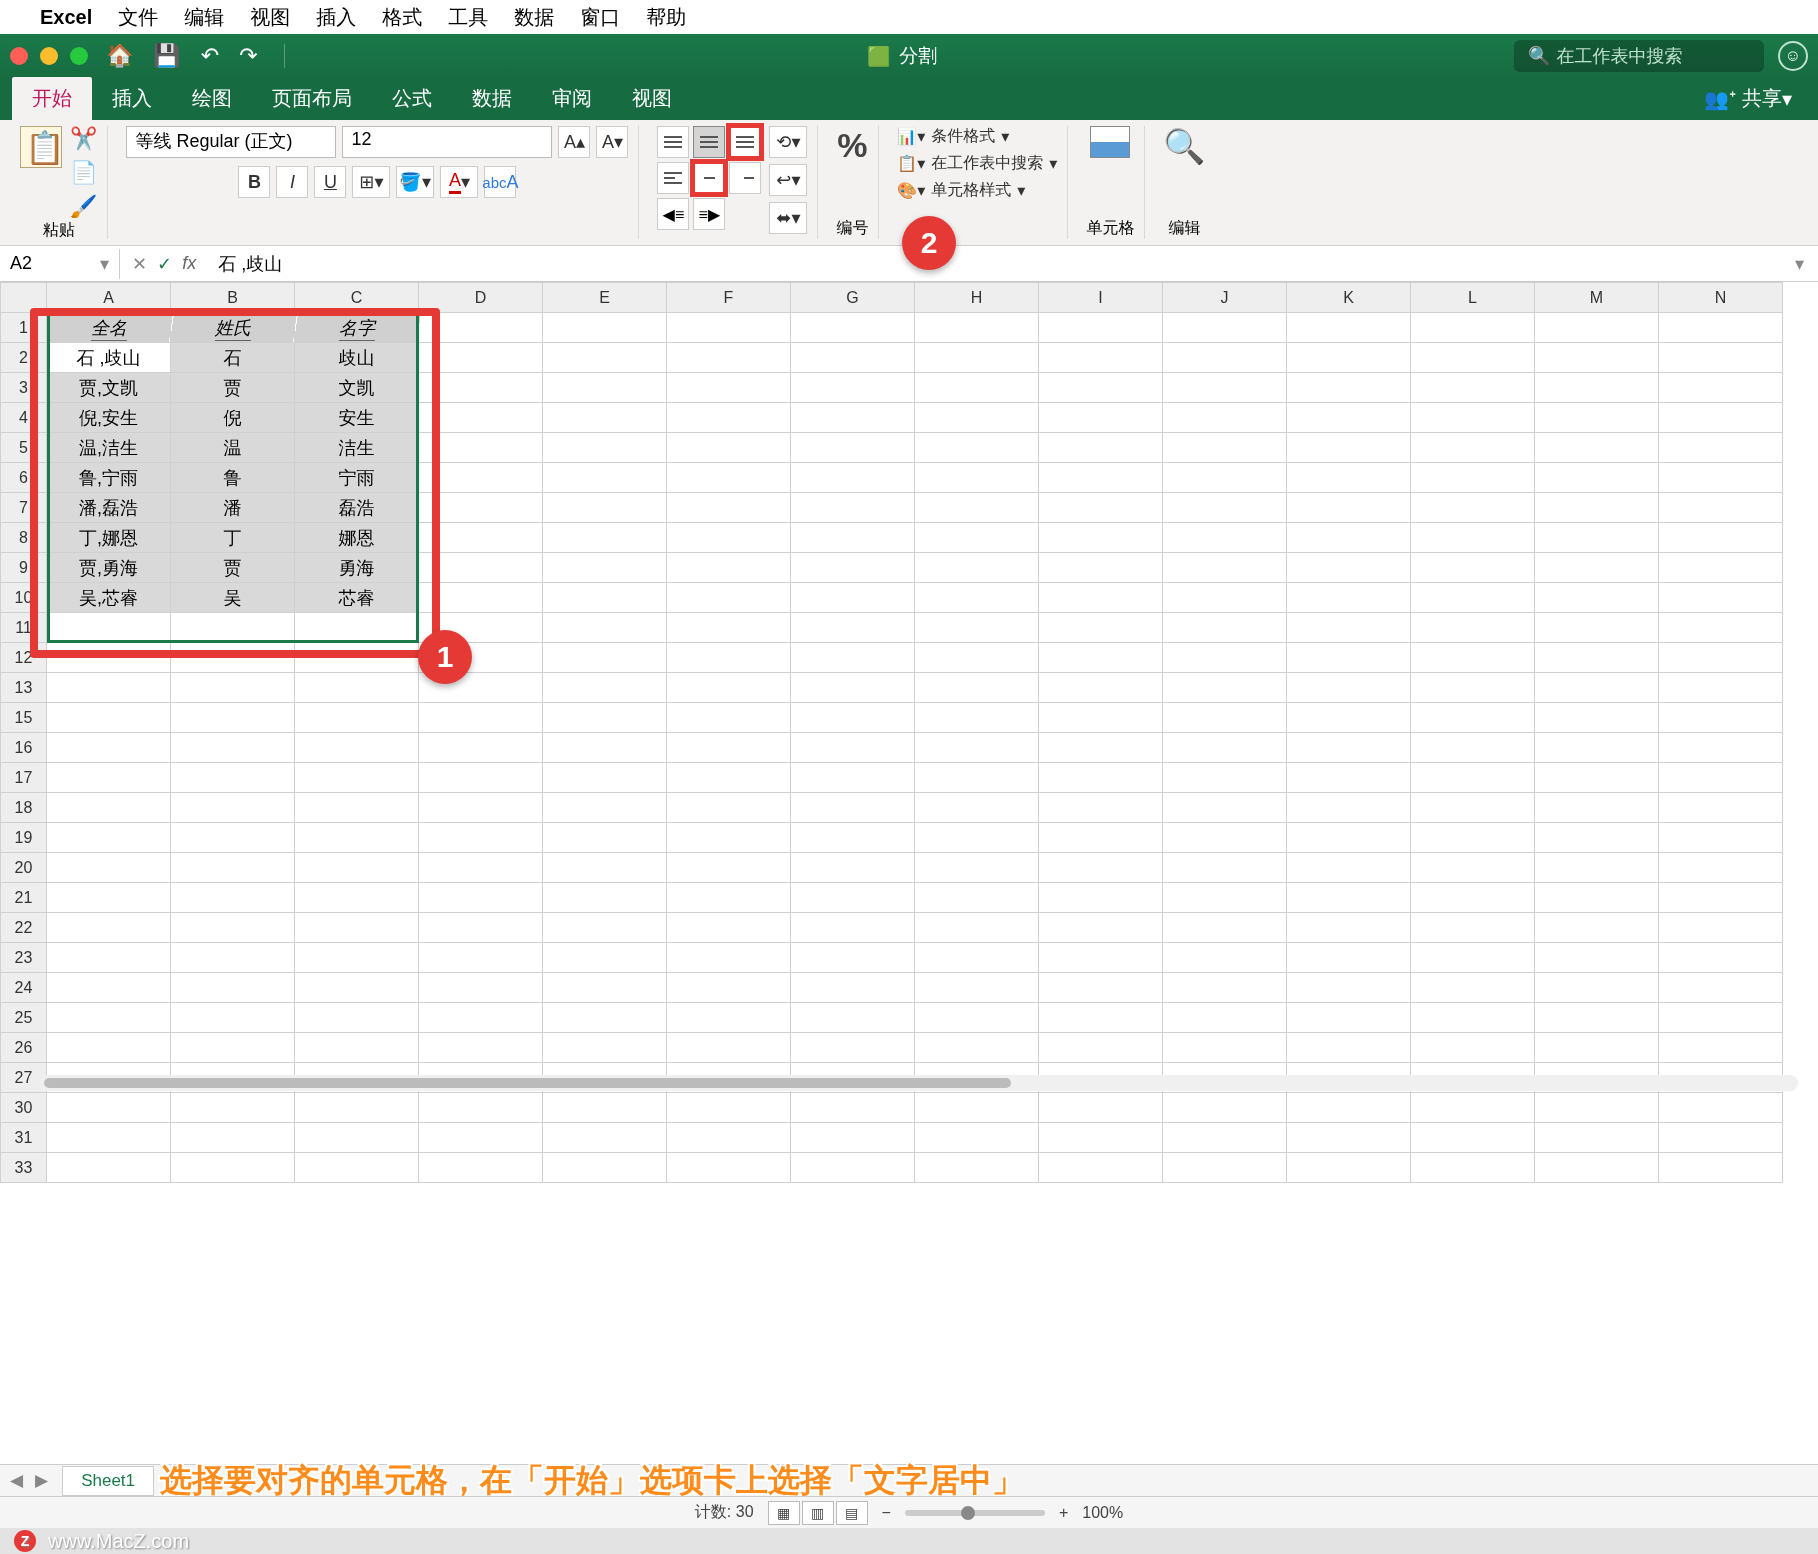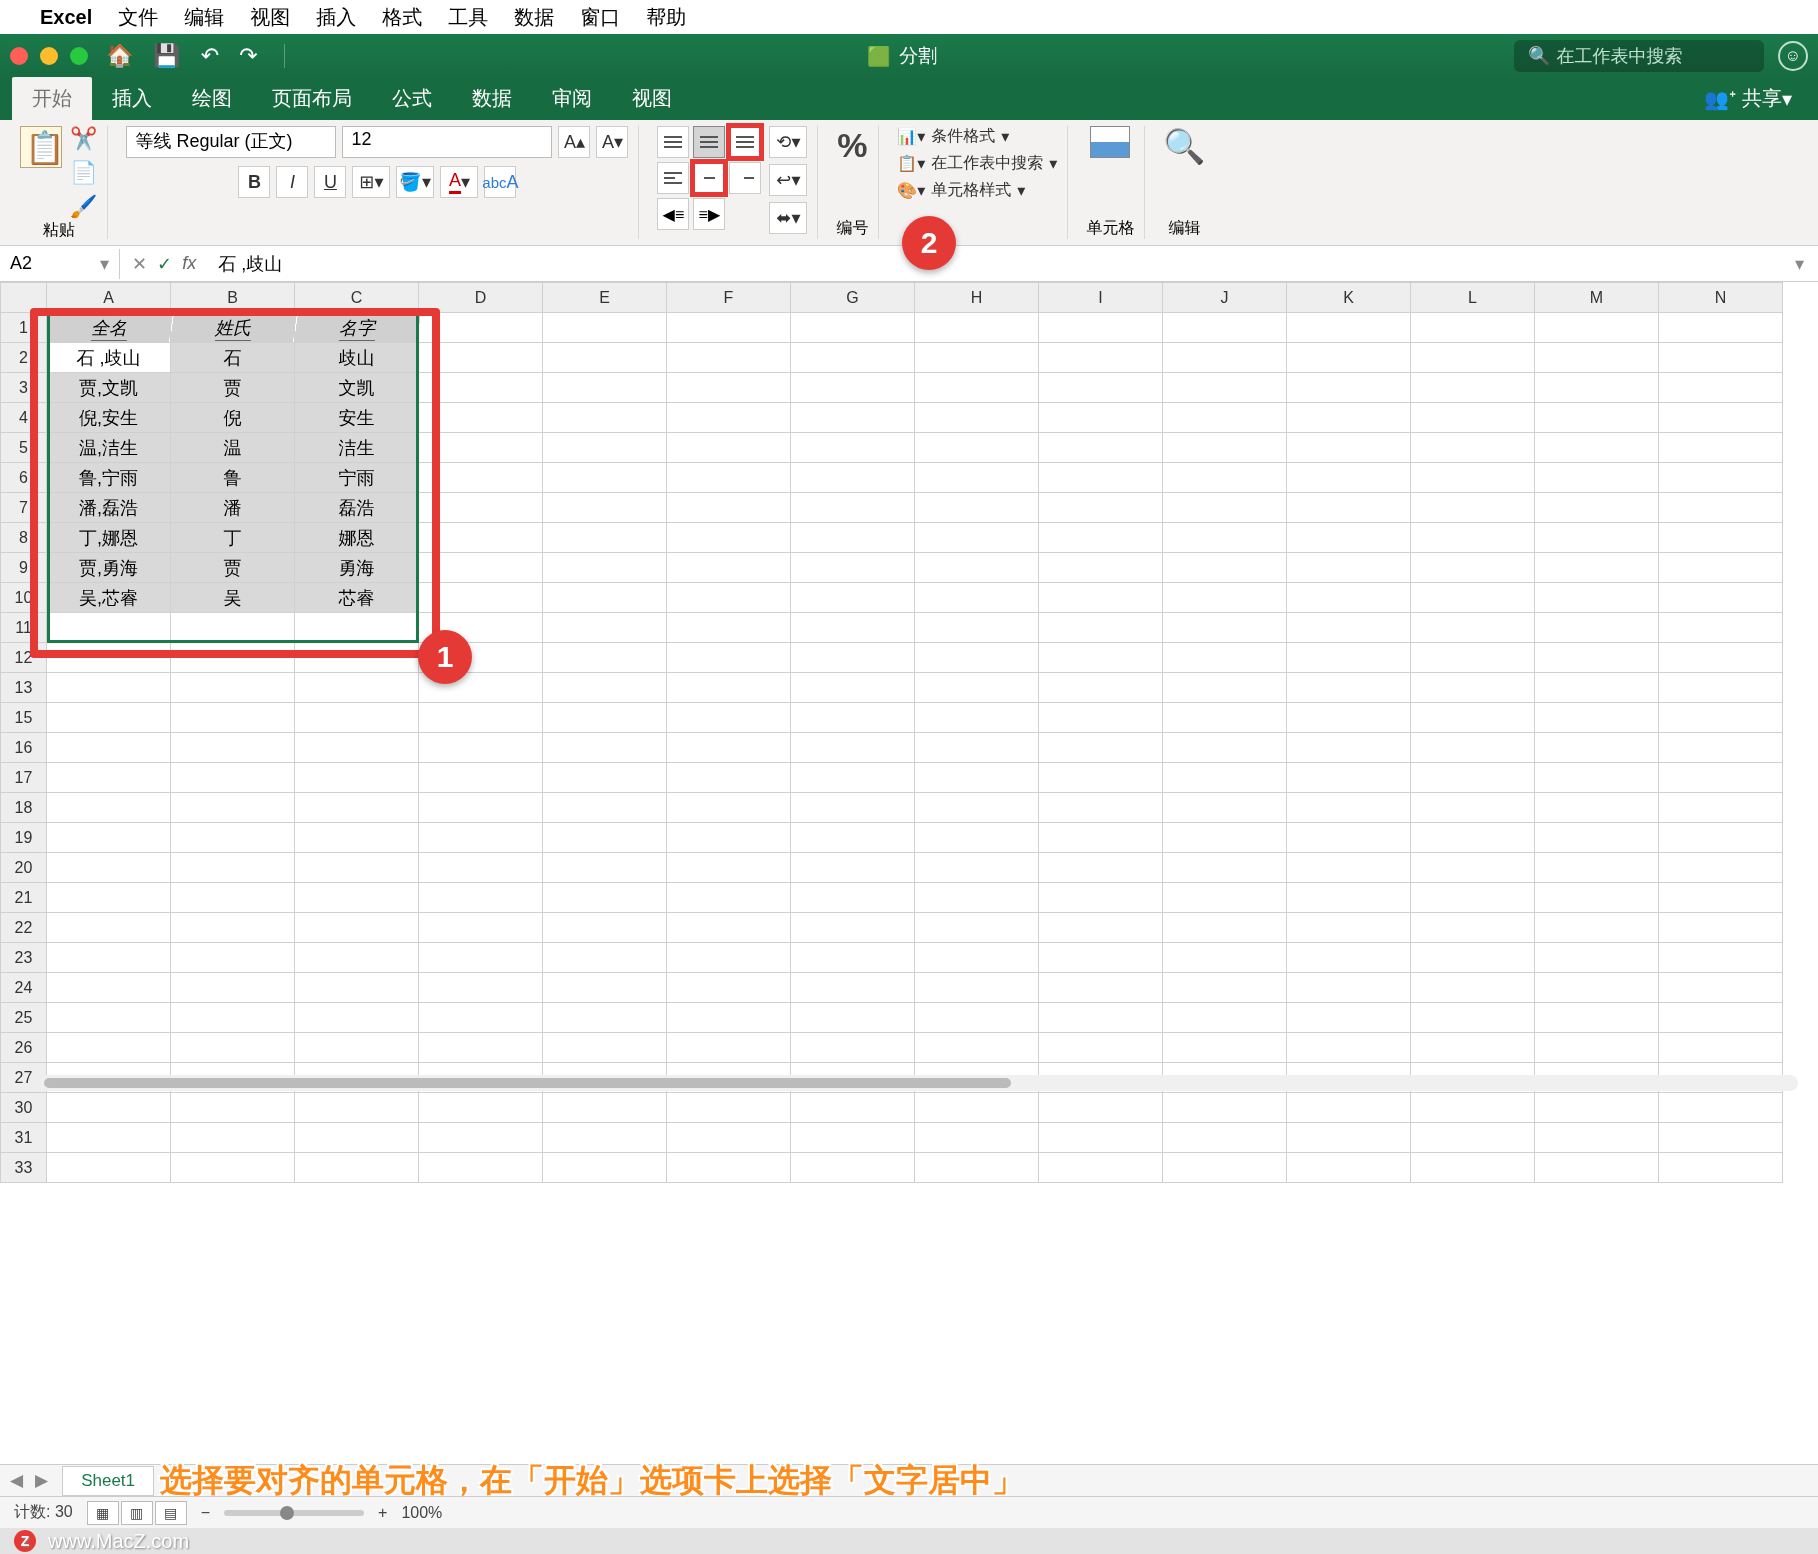--- a/index.html
+++ b/index.html
@@ -18,21 +18,21 @@
     .dot.r { background: #ff5f56; } .dot.y { background: #ffbd2e; } .dot.g { background: #27c93f; }
     .qa-icons { display: flex; gap: 20px; align-items: center; font-size: 22px; color: #fff; }
     .qa-icons .sep { width: 1px; height: 24px; background: rgba(255,255,255,0.3); margin: 0 6px; }
     .titlebar .doc { flex: 1; text-align: center; font-size: 19px; display: flex; justify-content: center; align-items: center; gap: 8px; }
     .search-box { display: flex; align-items: center; background: rgba(0,0,0,0.25); border-radius: 6px; padding: 4px 14px; width: 250px; color: #bfe0cf; font-size: 18px; }
     .user-circle { width: 30px; height: 30px; border: 2px solid #bfe0cf; border-radius: 50%; margin-left: 14px; display: flex; align-items: center; justify-content: center; }
 
     
     .ribbon-tabs { height: 42px; background: #176b41; display: flex; align-items: flex-end; padding: 0 12px; color: #fff; font-size: 20px; }
     .ribbon-tabs .tab { padding: 8px 20px; cursor: pointer; }
-    .ribbon-tabs .tab.active { background: #f3f2f1; color: #737373; font-weight: 500; border-radius: 2px 2px 0 0; margin-top: 15px; }
+    .ribbon-tabs .tab.active { background: #f3f2f1; color: #be185d; font-weight: 500; border-radius: 2px 2px 0 0; margin-top: 15px; }
     .share { margin-left: auto; display: flex; align-items: center; padding: 8px 14px; }
 
     
     .ribbon { height: 126px; background: #f3f2f1; border-bottom: 1px solid #d0d0d0; display: flex; padding: 6px 10px; gap: 8px; }
     .group { display: flex; flex-direction: column; align-items: center; padding: 0 10px; border-right: 1px solid #d8d8d8; }
     .group:last-child { border-right: none; }
     .group-label { font-size: 16px; color: #000000; margin-top: auto; }
     .big-btn { display: flex; flex-direction: column; align-items: center; font-size: 15px; color: #444; }
     .big-btn .ico { width: 42px; height: 42px; border: 1px solid #b8a67a; background: #fff8e1; margin-bottom: 4px; position: relative; }
     .paste-ico::before { content: "📋"; font-size: 32px; position: absolute; top: 2px; left: 4px; }
@@ -81,21 +81,21 @@
     .red-box { position: absolute; border: 8px solid #e53935; pointer-events: none; border-radius: 4px; }
 
     
     .sheet-tabs { position: absolute; bottom: 58px; left: 0; right: 0; height: 32px; background: #f5f5f5; border-top: 1px solid #ccc; display: flex; align-items: center; padding: 0 10px; font-size: 17px; }
     .sheet-nav { display: flex; gap: 12px; color: #888; }
     .sheet-tab { background: #fff; border: 1px solid #ccc; padding: 4px 18px; margin-left: 14px; color: #1a7a4a; }
     .plus-tab { margin-left: 10px; color: #666; font-size: 22px; }
     .instruction { position: absolute; left: 160px; font-size: 32px; font-weight: 600; color: #ff8c1a; text-shadow: 2px 2px 0 #fff, -2px -2px 0 #fff, 2px -2px 0 #fff, -2px 2px 0 #fff; white-space: nowrap; }
 
     
-    .status-bar { position: absolute; bottom: 26px; left: 0; right: 0; height: 32px; background: #f5f5f5; border-top: 1px solid #ccc; display: flex; align-items: center; justify-content: flex-start; padding: 0 14px; font-size: 16px; gap: 14px; color: #444; }
+    .status-bar { position: absolute; bottom: 26px; left: 0; right: 0; height: 32px; background: #f5f5f5; border-top: 1px solid #ccc; display: flex; align-items: center; justify-content: center; padding: 0 14px; font-size: 16px; gap: 14px; color: #444; }
     .view-btns { display: flex; gap: 2px; }
     .view-btn { width: 32px; height: 24px; border: 1px solid #bbb; background: #fff; display: flex; align-items: center; justify-content: center; font-size: 14px; }
     .zoom-slider { width: 140px; height: 6px; background: #ccc; position: relative; border-radius: 3px; }
     .zoom-slider::after { content: ""; position: absolute; width: 14px; height: 14px; background: #888; border-radius: 50%; top: -4px; left: 40%; }
 
     .watermark { position: absolute; bottom: 0; left: 0; right: 0; height: 26px; background: rgba(200,200,200,0.5); display: flex; align-items: center; padding: 0 14px; font-size: 20px; color: #fff; text-shadow: 1px 1px 2px #888; }
     .wm-logo { width: 22px; height: 22px; background: #e53935; border-radius: 50%; color: #fff; display: flex; align-items: center; justify-content: center; font-weight: bold; font-size: 14px; margin-right: 12px; }
 
     .scrollbar-h { position: absolute; bottom: 92px; left: 40px; right: 20px; height: 16px; background: #f0f0f0; border-radius: 8px; }
     .scrollbar-h::after { content: ""; position: absolute; left: 4px; width: 55%; height: 10px; top: 3px; background: #bbb; border-radius: 6px; }

